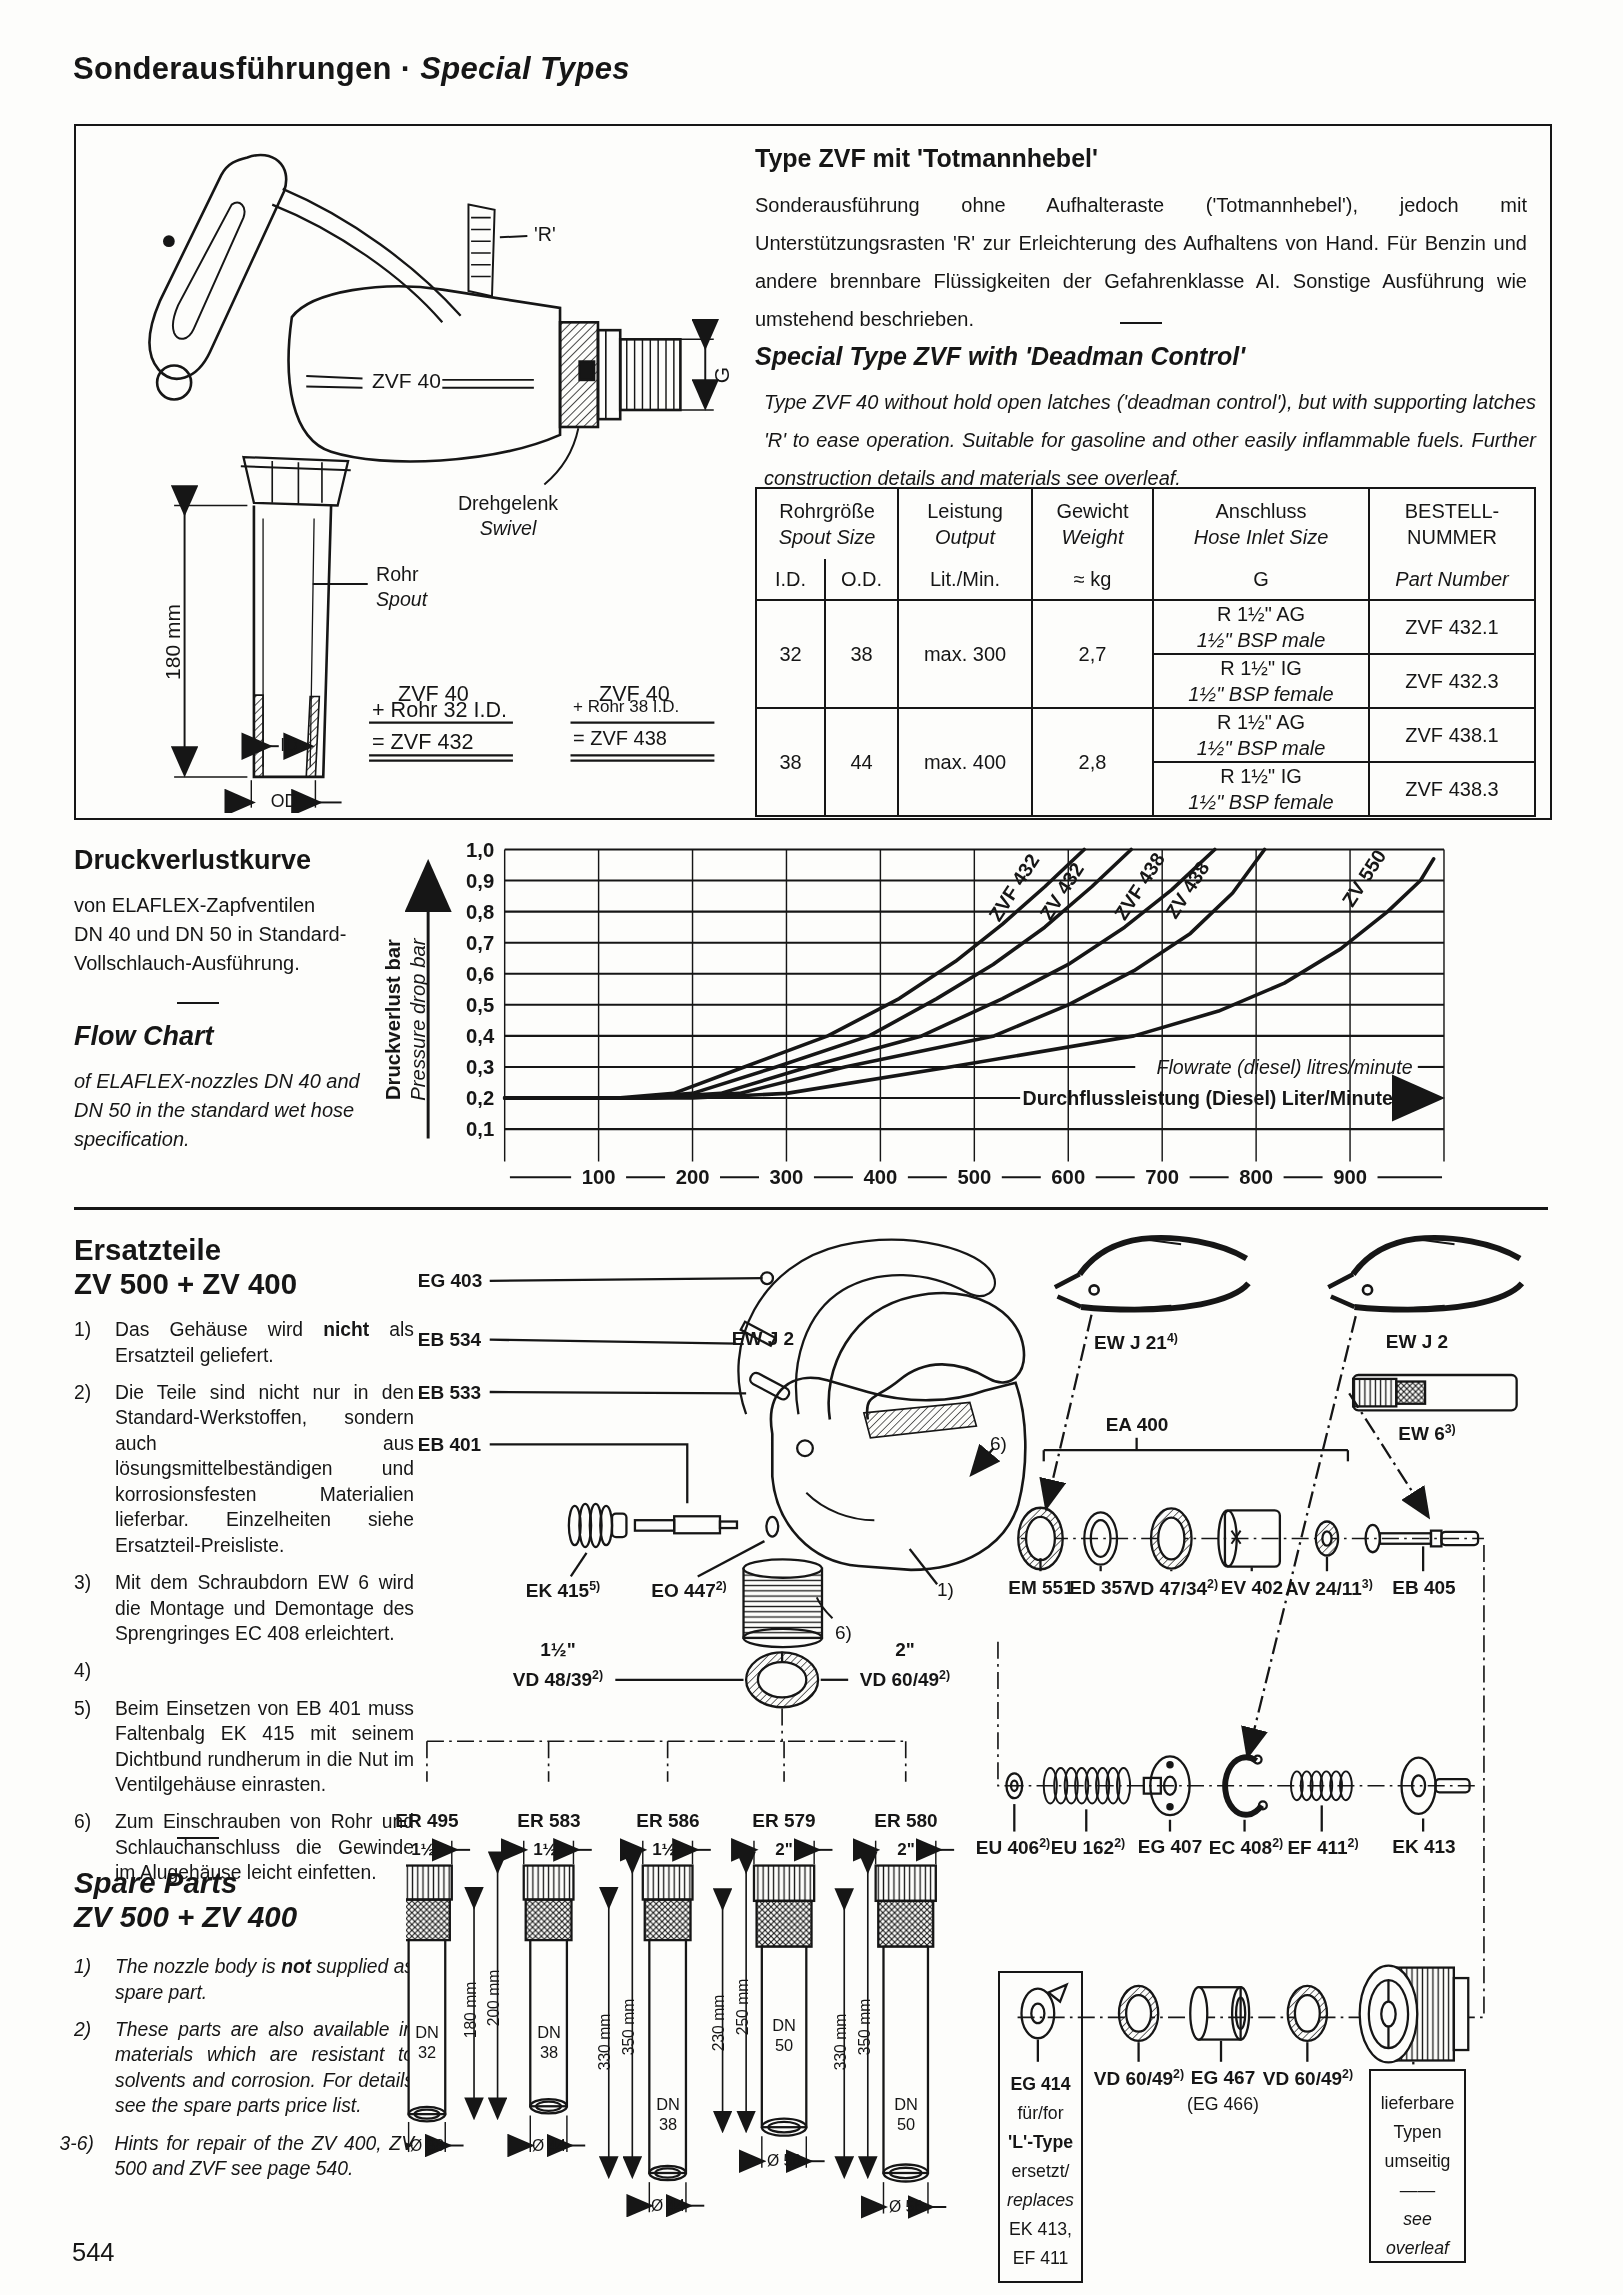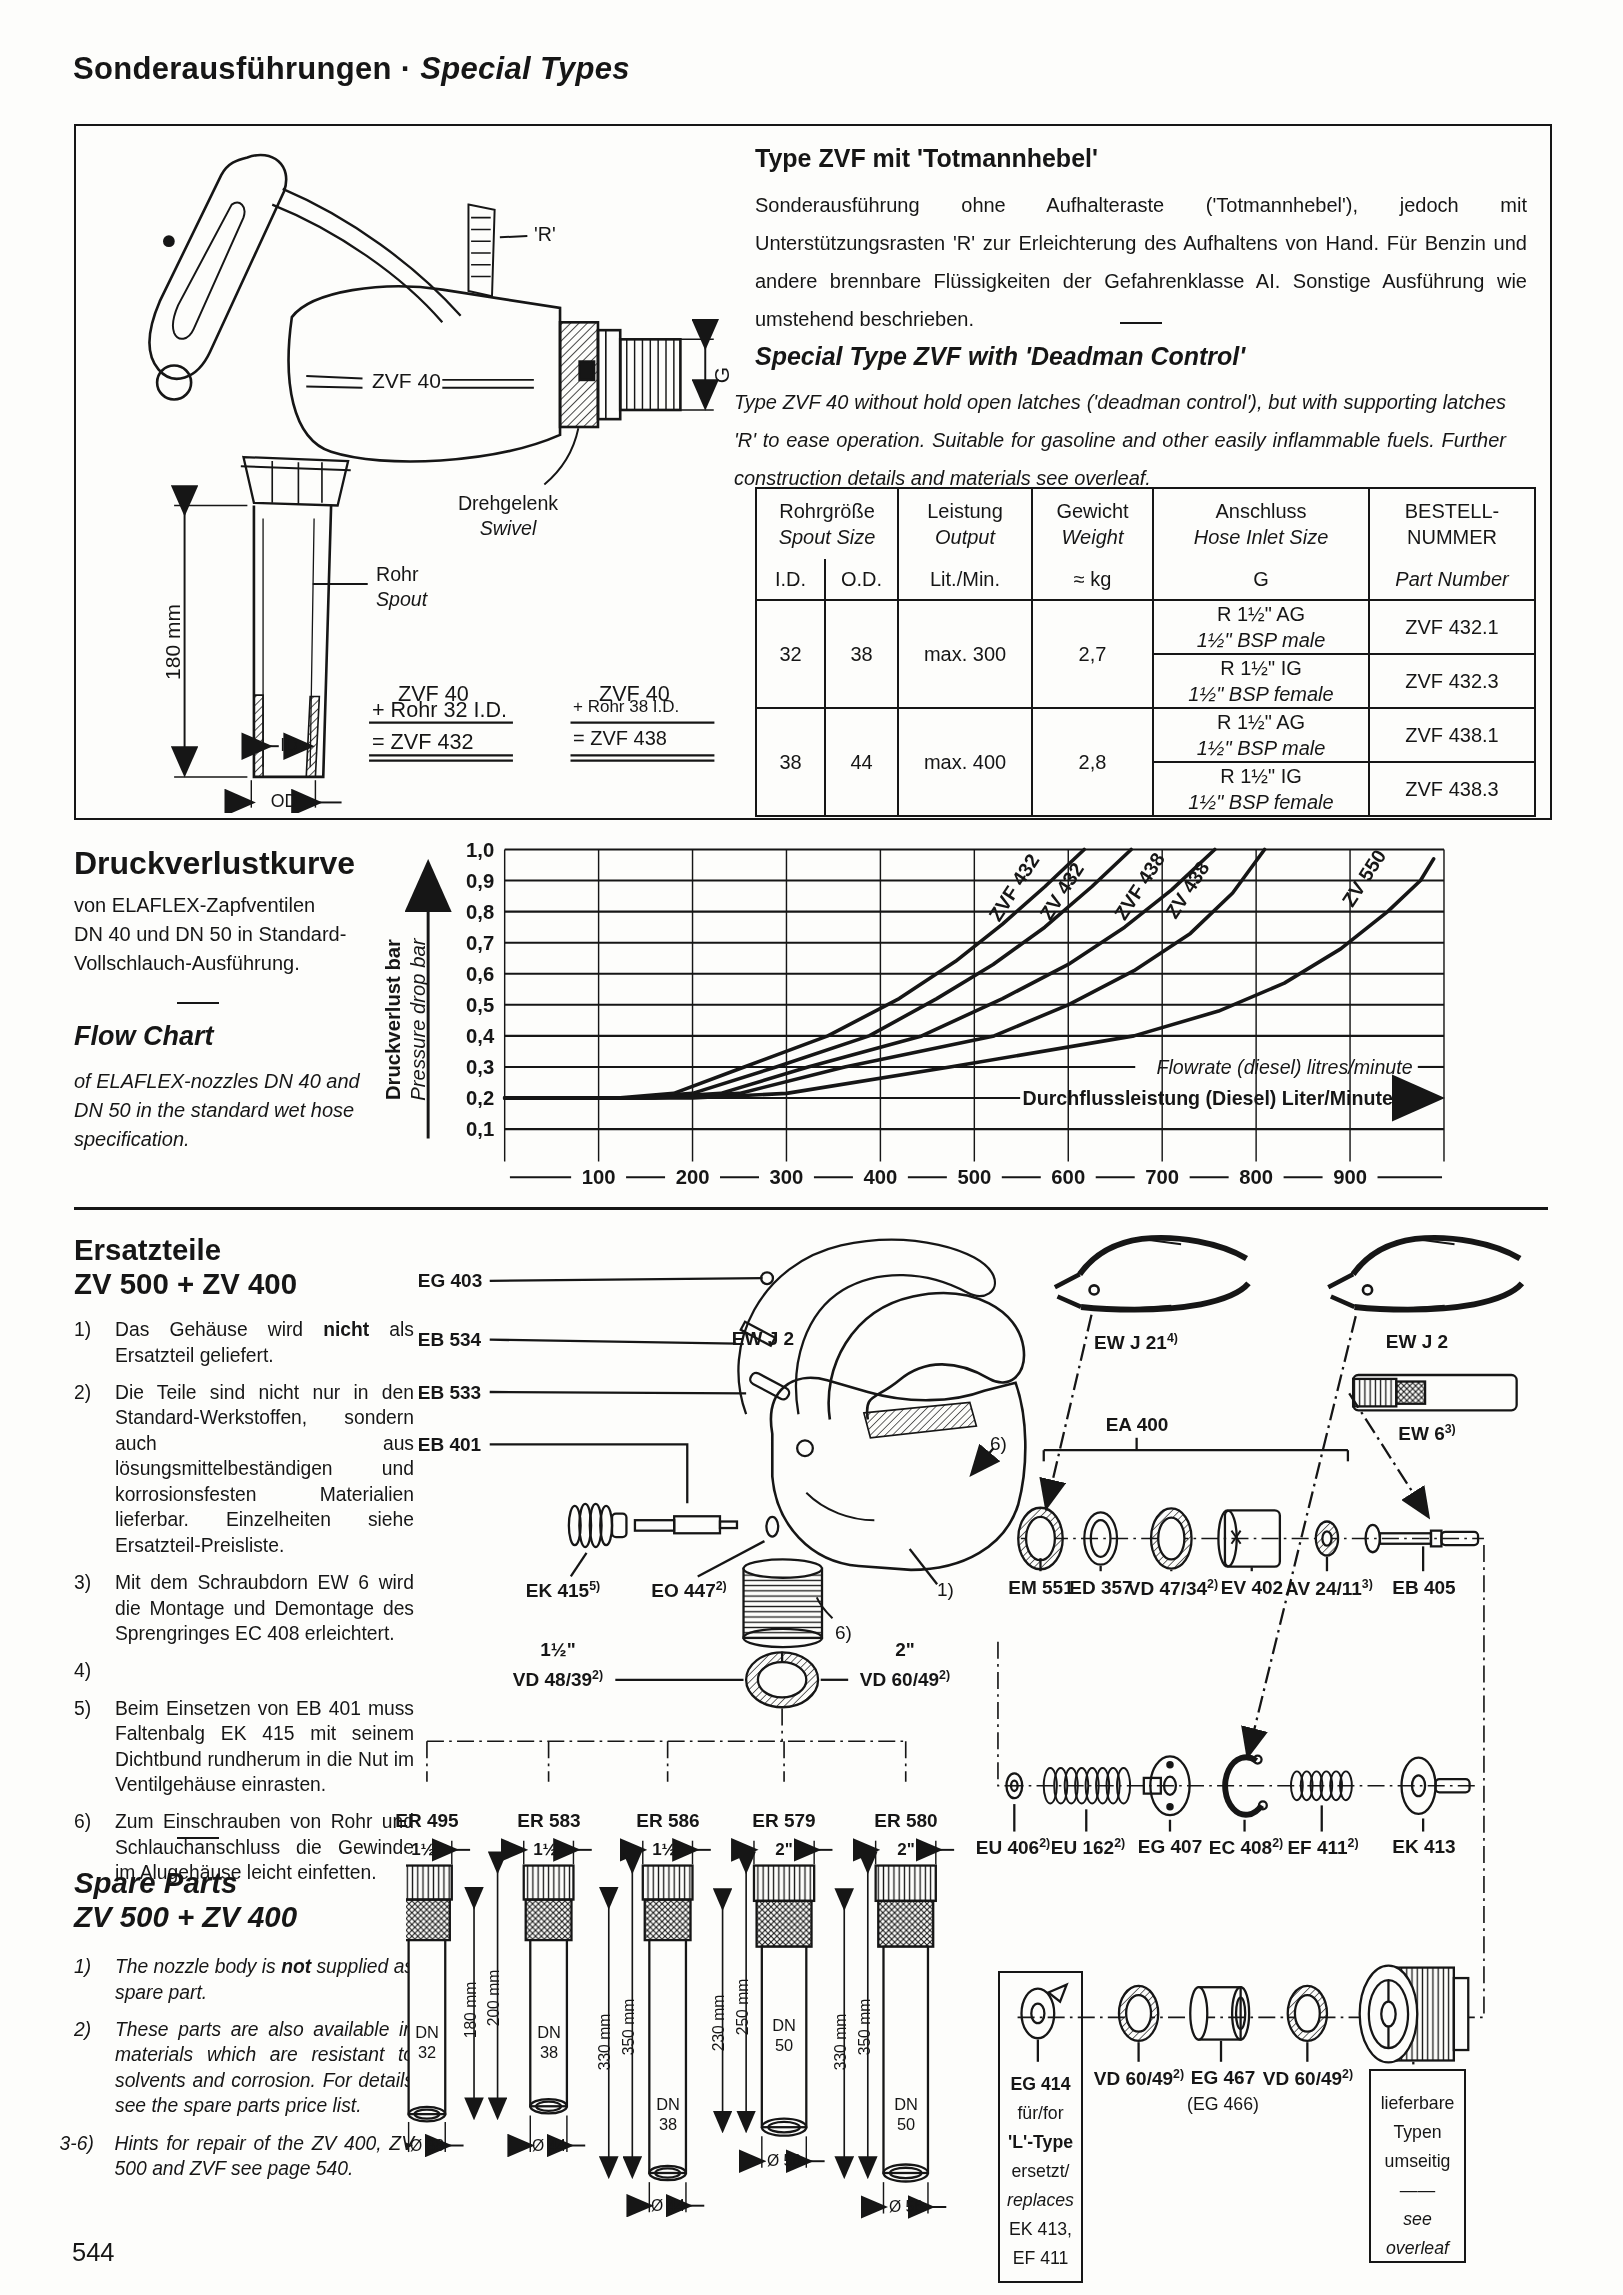--- a/index.html
+++ b/index.html
@@ -25,21 +25,21 @@
   .ztable .grp td{border-top:2.6px solid #161616;}
   .ztable .var2 td{border-top:2px solid #161616;}
   .cell2 .l1{display:block;line-height:26px;}
   .cell2 .l2{display:block;line-height:26px;font-style:italic;}
   .conn{text-align:left;padding-left:14.4px;}
   .outer{border:2.6px solid #161616;}
   
   .dl{position:absolute;font-size:19.6px;white-space:nowrap;}
   .rot{transform:rotate(-90deg);transform-origin:center;}
   
-  .fh-de{font-size:32px;font-weight:bold;}
+  .fh-de{font-size:27px;font-weight:bold;}
   .fh-en{font-size:27px;font-weight:bold;font-style:italic;}
   .fpara{font-size:20px;line-height:29px;}
   .bigrule{left:74px;top:1207px;width:1474px;border-top:3.3px solid #161616;}
   
   .sp-h{font-size:29.4px;font-weight:bold;line-height:34px;}
   .note{display:flex;font-size:19.3px;line-height:25.5px;margin-bottom:11.8px;}
   .note .num{width:41px;flex:0 0 41px;}
   .note .num.w{width:55px;flex-basis:55px;margin-left:-14.4px;}
   .note .body{flex:1;text-align:justify;}
   .en{font-style:italic;}
@@ -157,21 +157,21 @@
     <div class="dl" style="left:296px;top:571px;font-size:21.6px">+  Rohr 32 I.D.</div>
     <div class="dl" style="left:296px;top:603px;font-size:21.6px">=  ZVF 432</div>
     <div class="dl" style="left:523px;top:555px;font-size:21.6px">ZVF 40</div>
     <div class="dl" style="left:497px;top:571px;font-size:17px">+  Rohr 38 I.D.</div>
     <div class="dl" style="left:497px;top:601px;font-size:20px">=  ZVF 438</div>
 
     <div class="abs h-de" style="left:679px;top:18.3px">Type ZVF mit 'Totmannhebel'</div>
     <div class="abs para" style="left:679px;top:60px;width:772px">Sonderausführung ohne Aufhalteraste ('Totmannhebel'), jedoch mit Unterstützungsrasten 'R' zur Erleichterung des Aufhaltens von Hand. Für Benzin und andere brennbare Flüssigkeiten der Gefahrenklasse AI. Sonstige Ausführung wie umstehend beschrieben.</div>
     <div class="abs mini-rule" style="left:1044px;top:196px"></div>
     <div class="abs h-en" style="left:679px;top:216px">Special Type ZVF with 'Deadman Control'</div>
-    <div class="abs para i" style="left:658px;top:257px;width:772px">Type ZVF 40 without hold open latches ('deadman control'), but with supporting latches 'R' to ease operation. Suitable for gasoline and other easily inflammable fuels. Further construction details and materials see overleaf.</div>
+    <div class="abs para i" style="left:688px;top:257px;width:772px">Type ZVF 40 without hold open latches ('deadman control'), but with supporting latches 'R' to ease operation. Suitable for gasoline and other easily inflammable fuels. Further construction details and materials see overleaf.</div>
 
     <table class="abs ztable outer" style="left:679px;top:361px">
       <colgroup>
           <col style="width:69px">
           <col style="width:73px">
           <col style="width:134px">
           <col style="width:121px">
           <col style="width:216px">
           <col style="width:166px">
         </colgroup>

